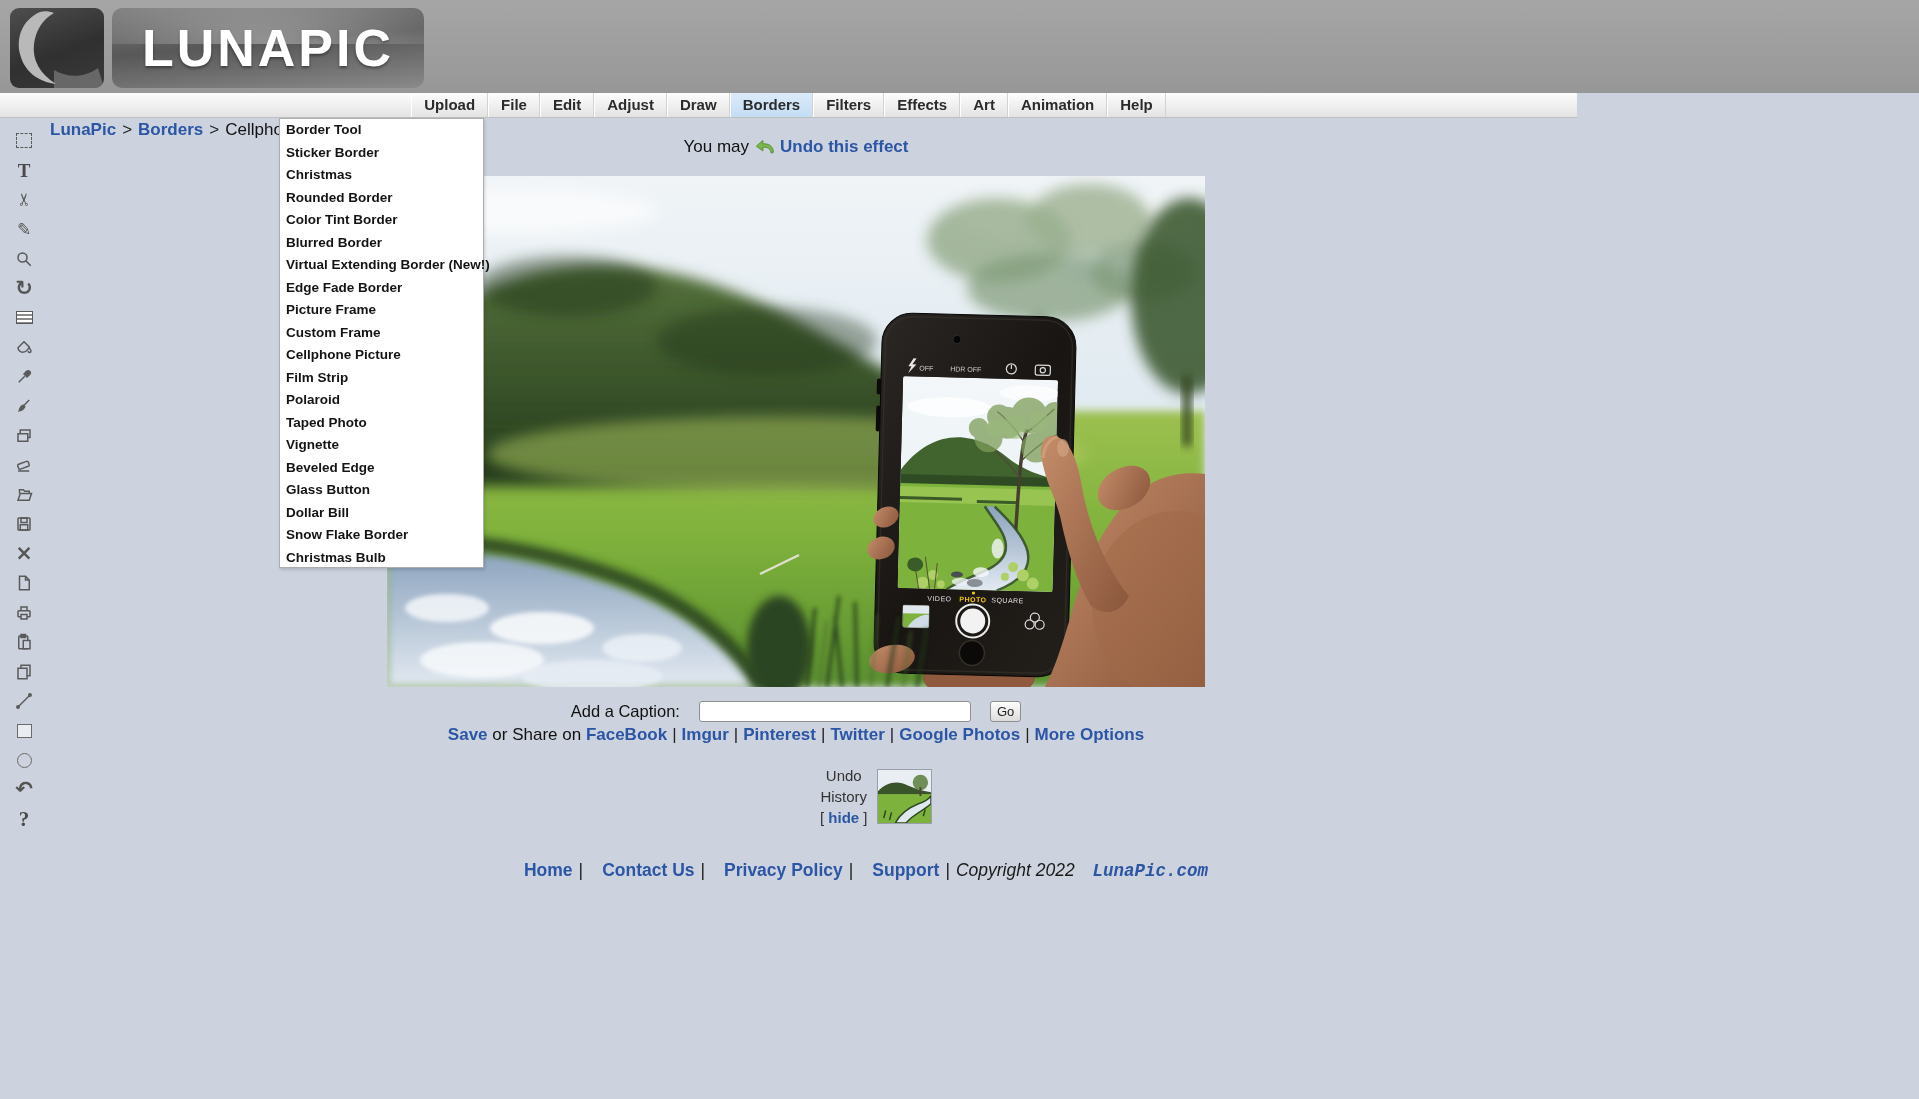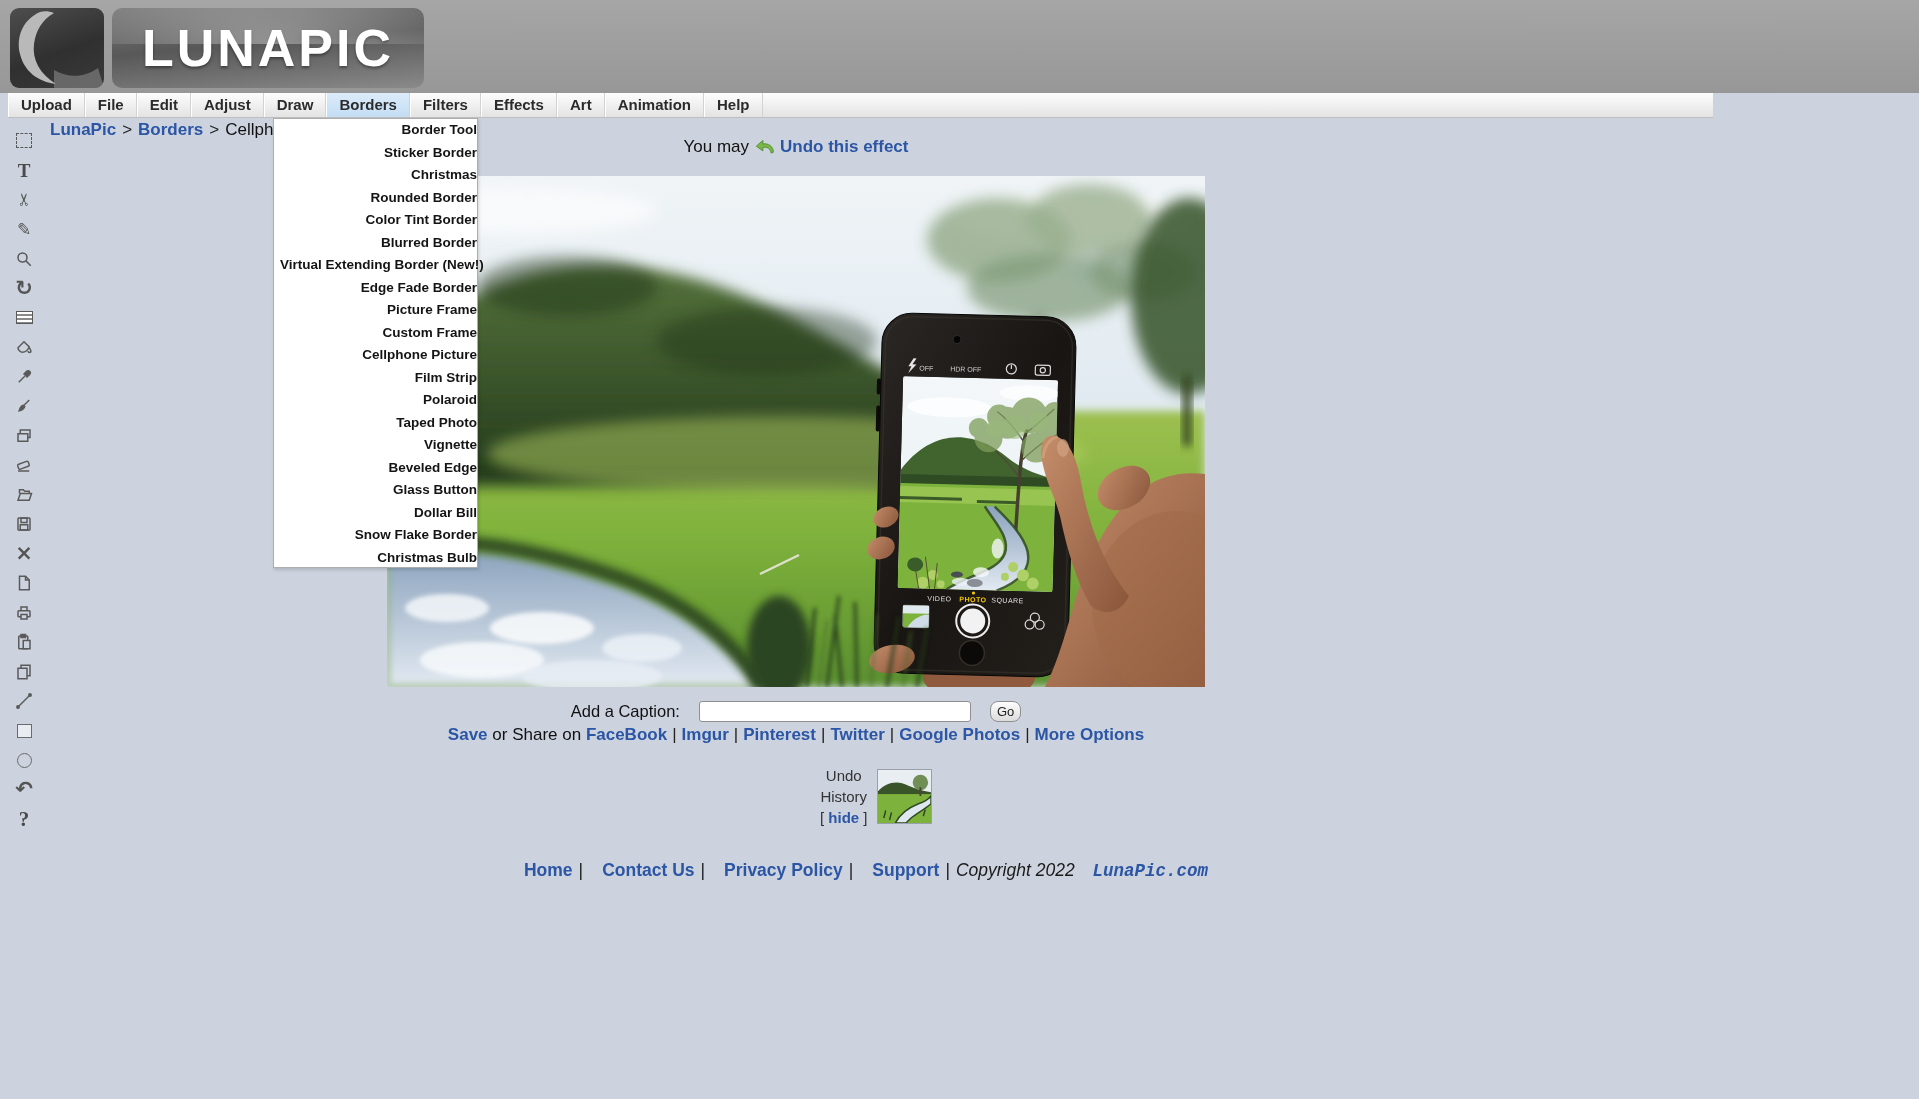--- a/index.html
+++ b/index.html
@@ -13,35 +13,35 @@
                border-radius:9px; background:linear-gradient(160deg,#4e4e4e,#303030 55%,#3a3a3a);
                overflow:hidden; }
   .logo-box  { position:absolute; left:112px; top:8px; width:312px; height:80px;
                border-radius:10px; background:linear-gradient(175deg,#7b7b7b,#585858 45%,#6e6e6e 70%,#8a8a8a);
                display:flex; align-items:center; justify-content:center; overflow:hidden; }
   .logo-box::after { content:""; position:absolute; left:-20%; top:-55%; width:140%; height:100%;
                background:radial-gradient(ellipse at 50% 100%, rgba(255,255,255,.35), rgba(255,255,255,0) 70%); }
   .logo-text { color:#fff; font-size:52px; font-weight:bold; letter-spacing:3px; text-shadow:0 2px 3px rgba(0,0,0,.4); }
 
   
-  .menubar { position:absolute; left:8px; top:93px; width:1705px; height:25px;
+  .menubar { position:absolute; left:0; top:93px; width:1577px; height:25px;
              background:linear-gradient(#fdfdfd,#e3e3e3); border-bottom:1px solid #bfbfbf;
-             display:flex; }
+             display:flex;justify-content:center; }
   .menu-item { padding:0 12px; line-height:24px; font-size:15px; font-weight:600; color:#2b2b2b;
                border-right:1px solid #d2d2d2; border-left:1px solid #ffffff; cursor:default; white-space:nowrap; }
   .menu-item.active { background:linear-gradient(#dcebfa,#c3ddf4); }
 
   
   .breadcrumb { position:absolute; left:50px; top:120px; font-size:17px; color:#111; white-space:nowrap; }
   .breadcrumb a { color:#2b55a5; font-weight:bold; text-decoration:none; }
   .breadcrumb .sep { margin:0 6px; color:#222; }
 
   
-  .dropdown { position:absolute; left:273px; top:118px; width:205px; height:450px;
-              background:#fff; border:1px solid #adadad; box-shadow:1px 2px 3px rgba(0,0,0,.15); z-index:60;text-align:right; }
+  .dropdown { position:absolute; left:279px; top:118px; width:205px; height:450px;
+              background:#fff; border:1px solid #adadad; box-shadow:1px 2px 3px rgba(0,0,0,.15); z-index:60; }
   .dropdown-item { height:22.5px; line-height:22.5px; padding-left:6px; font-size:13.5px; font-weight:700; color:#141414; white-space:nowrap; cursor:default; }
 
   
   .toolbar { position:absolute; left:8px; top:126px; width:32px; display:flex; flex-direction:column; align-items:center; }
   .tool { height:29.5px; width:32px; display:flex; align-items:center; justify-content:center; color:#555; cursor:pointer; }
   .tool .glyph { font-size:17px; line-height:1; color:#555; font-family:"DejaVu Sans",sans-serif; }
   .tool .glyph.serif { font-family:"Liberation Serif",serif; font-weight:bold; font-size:19px; color:#4a4a4a; }
   .tool .glyph.big { font-size:21px; font-weight:bold; }
   .tool svg { stroke:#5a5a5a; fill:none; stroke-width:2; }
   .shape-marquee { width:16px; height:15px; border:1.6px dashed #5a5a5a; }
@@ -54,21 +54,21 @@
   .banner { position:absolute; left:387px; top:137px; width:818px; text-align:center; font-size:17px; color:#111; }
   .banner a { color:#2b55a5; font-weight:bold; text-decoration:none; }
   .banner svg { vertical-align:-3px; margin:0 4px 0 6px; }
 
   
   .photo { position:absolute; left:387px; top:176px; width:818px; height:511px; overflow:hidden; background:#dfe8ee; }
 
   
   .caption-row { position:absolute; left:387px; top:701px; width:818px; display:flex; align-items:center; justify-content:center; gap:19px; font-size:16.5px; color:#111; }
   .caption-row input[type=text] { width:272px; height:21px; border:1px solid #8f8f8f; border-radius:3px; background:#fff; padding:0 4px; font-size:13px; }
-  .go-btn { height:21px; padding:0 6px; font-size:13px; color:#222; border:1px solid #8f8f8f; border-radius:8px;
+  .go-btn { height:21px; padding:0 6px; font-size:13px; color:#222; border:1px solid #8f8f8f; border-radius:3px;
             background:linear-gradient(#fdfdfd,#dcdcdc); cursor:pointer; }
   .share-row { position:absolute; left:387px; top:725px; width:818px; text-align:center; font-size:17px; color:#111; }
   .share-row a { color:#2b55a5; font-weight:bold; text-decoration:none; }
   .share-row .sep { margin:0 5px; color:#222; }
 
   
   .history { position:absolute; left:820px; top:765px; display:flex; align-items:center; gap:9px; }
   .history-text { text-align:center; font-size:15px; color:#333; line-height:21px; }
   .history-text a { color:#2b55a5; font-weight:bold; text-decoration:none; }
   .history-thumb { width:55px; height:55px; border:1px solid #9aa0ab; }

